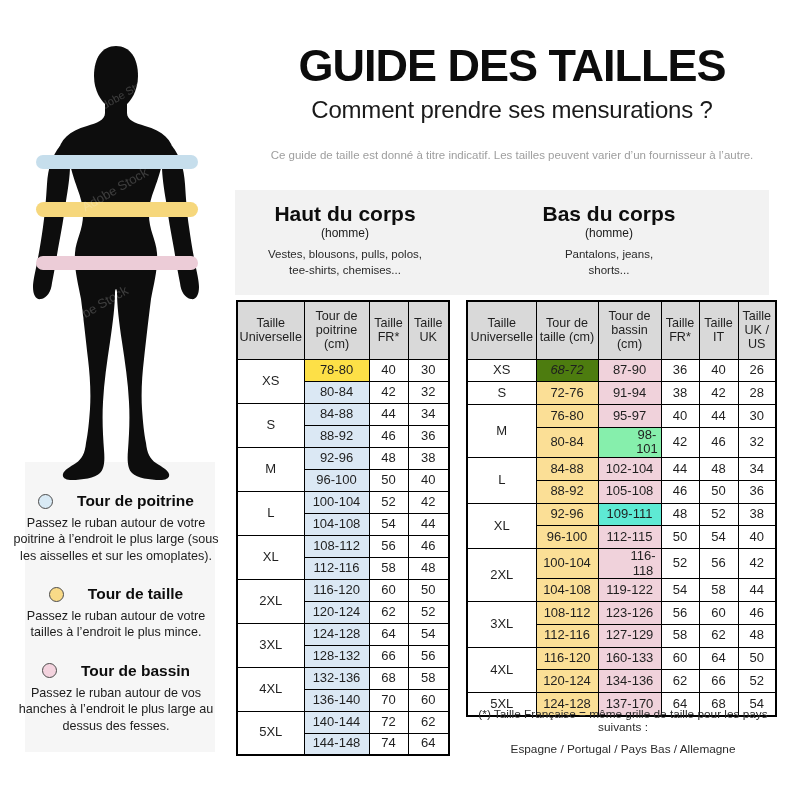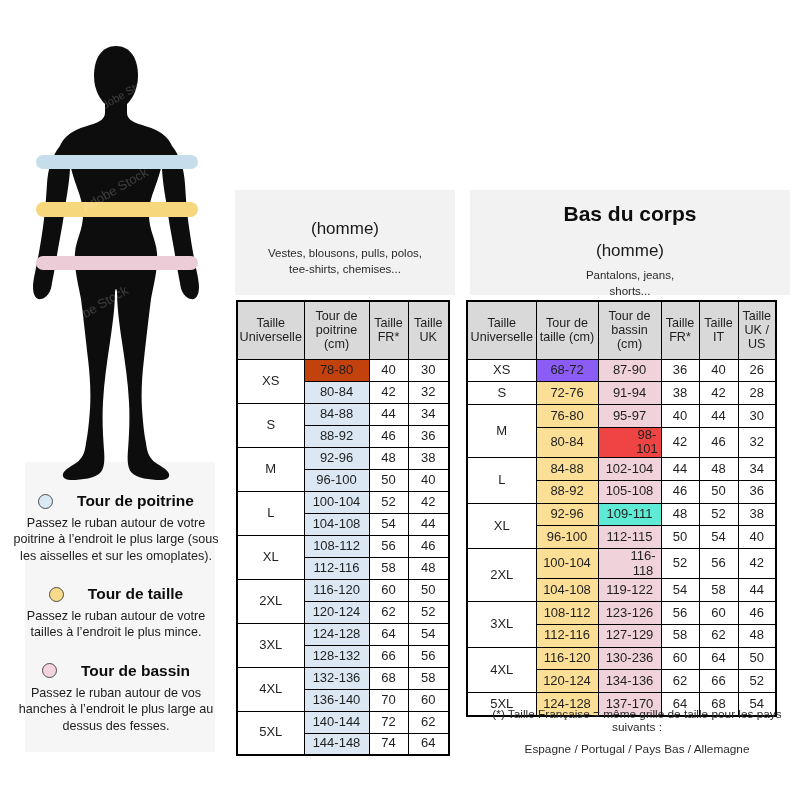--- a/index.html
+++ b/index.html
@@ -8,23 +8,23 @@
     font-family:"Liberation Sans", sans-serif;color:#1f1f1f;
   }
   
   .header{position:absolute;left:232px;top:42px;width:560px;text-align:center;}
   .header h1{margin:0;font-size:45px;font-weight:800;letter-spacing:-1px;color:#0c0c0c;line-height:1.05;}
   .header h2{margin:7px 0 0;font-size:24px;font-weight:400;color:#1a1a1a;letter-spacing:-0.2px;}
   .header .disclaimer{margin:25px 0 0;font-size:11.5px;color:#9e9e9e;}
   
   .top-panel{position:absolute;top:190px;height:105px;background:#f2f2f2;text-align:center;box-sizing:border-box;padding-top:13px;}
   .top-panel.upper{left:235px;width:220px;}
-  .top-panel.lower{left:470px;width:320px;}
+  .top-panel.lower{left:449px;width:320px;}
   .top-panel .panel-title{margin:0;font-size:21px;font-weight:800;color:#0d0d0d;line-height:1.05;}
-  .top-panel .panel-sub{margin:16px 0 0;font-size:17px;color:#1a1a1a;}
+  .top-panel .panel-sub{margin:1px 0 0;font-size:12px;color:#1a1a1a;}
   .top-panel .panel-desc{margin:7px 0 0;font-size:11.5px;color:#2a2a2a;line-height:1.35;white-space:pre-line;}
   
   .size-table{border-collapse:collapse;table-layout:fixed;position:absolute;top:300px;
     border:2px solid #000;background:#fff;}
   .size-table.upper{left:236px;}
   .size-table.lower{left:466px;}
   .size-table th,.size-table td{border:1px solid #000;text-align:center;vertical-align:middle;
     font-size:13px;color:#1f1f1f;padding:0 1px;font-weight:400;line-height:1.12;overflow:hidden;}
   .size-table thead tr{height:58px;background:#d9d9d9;}
   .size-table thead th{font-size:12.6px;}
@@ -44,21 +44,21 @@
   .wm.w3{left:92px;top:88px;font-size:11px;}
   
   .legend-panel{position:absolute;left:25px;top:462px;width:190px;height:290px;background:#f6f6f6;z-index:1;}
   .legend{position:absolute;left:10px;top:492px;width:212px;z-index:5;text-align:center;}
   .legend-item{margin-bottom:21px;}
   .legend-head{display:flex;align-items:center;justify-content:center;gap:24px;margin-bottom:5px;}
   .legend-circle{width:15px;height:15px;border-radius:50%;border:1.6px solid #4c4c4c;flex:0 0 auto;box-sizing:border-box;}
   .legend-label{font-size:15.5px;font-weight:800;color:#0d0d0d;}
   .legend-desc{margin:0 auto;width:206px;font-size:12.6px;color:#1c1c1c;line-height:1.3;}
   
-  .footnote{position:absolute;left:476px;top:708px;width:322px;text-align:center;font-size:11.8px;color:#2a2a2a;line-height:1.1;}
+  .footnote{position:absolute;left:462px;top:708px;width:322px;text-align:center;font-size:11.8px;color:#2a2a2a;line-height:1.1;}
   .footnote p{margin:0 0 9px;}
 </style>
 </head>
 <body>
 
 <div class="canvas">
 
   <div class="legend-panel"></div>
 
   <div class="figure-area">
@@ -71,22 +71,28 @@
       </g>
     </svg>
     <div class="band chest" style="background: rgb(198, 222, 236);"></div>
     <div class="band waist" style="background: rgb(246, 215, 124);"></div>
     <div class="band hips" style="background: rgb(236, 204, 215);"></div>
     <span class="wm w1">Adobe Stock</span>
     <span class="wm w2">Adobe Stock</span>
     <span class="wm w3">Adobe Stock</span>
   </div>
 
+  <div class="header">
+    <h1>GUIDE DES TAILLES</h1>
+    <h2>Comment prendre ses mensurations ?</h2>
+    <p class="disclaimer">Ce guide de taille est donné à titre indicatif. Les tailles peuvent varier d’un fournisseur à l’autre.</p>
+  </div>
 
   <div class="top-panel upper">
+    <p class="panel-title">Haut du corps</p>
     <p class="panel-sub">(homme)</p>
     <p class="panel-desc">Vestes, blousons, pulls, polos,
 tee-shirts, chemises...</p>
   </div>
 
   <div class="top-panel lower">
     <p class="panel-title">Bas du corps</p>
     <p class="panel-sub">(homme)</p>
     <p class="panel-desc">Pantalons, jeans,
 shorts...</p>
@@ -104,21 +110,21 @@
           <tr>
             <th>Taille Universelle</th>
             <th>Tour de poitrine (cm)</th>
             <th>Taille FR*</th>
             <th>Taille UK</th>
           </tr>
         </thead>
         <tbody>
           <tr>
             <td rowspan="2" class="size-cell">XS</td>
-            <td style="background: #c2410c;">78-80</td>
+            <td style="background: #fde047;">78-80</td>
             <td>40</td>
             <td>30</td>
           </tr>
           <tr>
             <td style="background: rgb(219, 232, 244);">80-84</td>
             <td>42</td>
             <td>32</td>
           </tr>
           <tr>
             <td rowspan="2" class="size-cell">S</td>
@@ -227,21 +233,21 @@
             <th>Tour de taille (cm)</th>
             <th>Tour de bassin (cm)</th>
             <th>Taille FR*</th>
             <th>Taille IT</th>
             <th>Taille UK / US</th>
           </tr>
         </thead>
         <tbody>
           <tr>
             <td rowspan="1" class="size-cell">XS</td>
-            <td style="background: #8b5cf6;">68-72</td>
+            <td style="background: #4d7c0f; font-style: italic;">68-72</td>
             <td style="background: rgb(240, 210, 219);">87-90</td>
             <td>36</td>
             <td>40</td>
             <td>26</td>
           </tr>
           <tr>
             <td rowspan="1" class="size-cell">S</td>
             <td style="background: rgb(251, 223, 150);">72-76</td>
             <td style="background: rgb(240, 210, 219);">91-94</td>
             <td>38</td>
@@ -251,21 +257,21 @@
           <tr>
             <td rowspan="2" class="size-cell">M</td>
             <td style="background: rgb(251, 223, 150);">76-80</td>
             <td style="background: rgb(240, 210, 219);">95-97</td>
             <td>40</td>
             <td>44</td>
             <td>30</td>
           </tr>
           <tr>
             <td style="background: rgb(251, 223, 150);">80-84</td>
-            <td style="background: #ef4444; padding-left: 36px;">98-101</td>
+            <td style="background: #86efac; padding-left: 36px;">98-101</td>
             <td>42</td>
             <td>46</td>
             <td>32</td>
           </tr>
           <tr>
             <td rowspan="2" class="size-cell">L</td>
             <td style="background: rgb(251, 223, 150);">84-88</td>
             <td style="background: rgb(240, 210, 219);">102-104</td>
             <td>44</td>
             <td>48</td>
@@ -319,21 +325,21 @@
           <tr>
             <td style="background: rgb(251, 223, 150);">112-116</td>
             <td style="background: rgb(240, 210, 219);">127-129</td>
             <td>58</td>
             <td>62</td>
             <td>48</td>
           </tr>
           <tr>
             <td rowspan="2" class="size-cell">4XL</td>
             <td style="background: rgb(251, 223, 150);">116-120</td>
-            <td style="background: rgb(240, 210, 219);">130-236</td>
+            <td style="background: rgb(240, 210, 219);">160-133</td>
             <td>60</td>
             <td>64</td>
             <td>50</td>
           </tr>
           <tr>
             <td style="background: rgb(251, 223, 150);">120-124</td>
             <td style="background: rgb(240, 210, 219);">134-136</td>
             <td>62</td>
             <td>66</td>
             <td>52</td>

